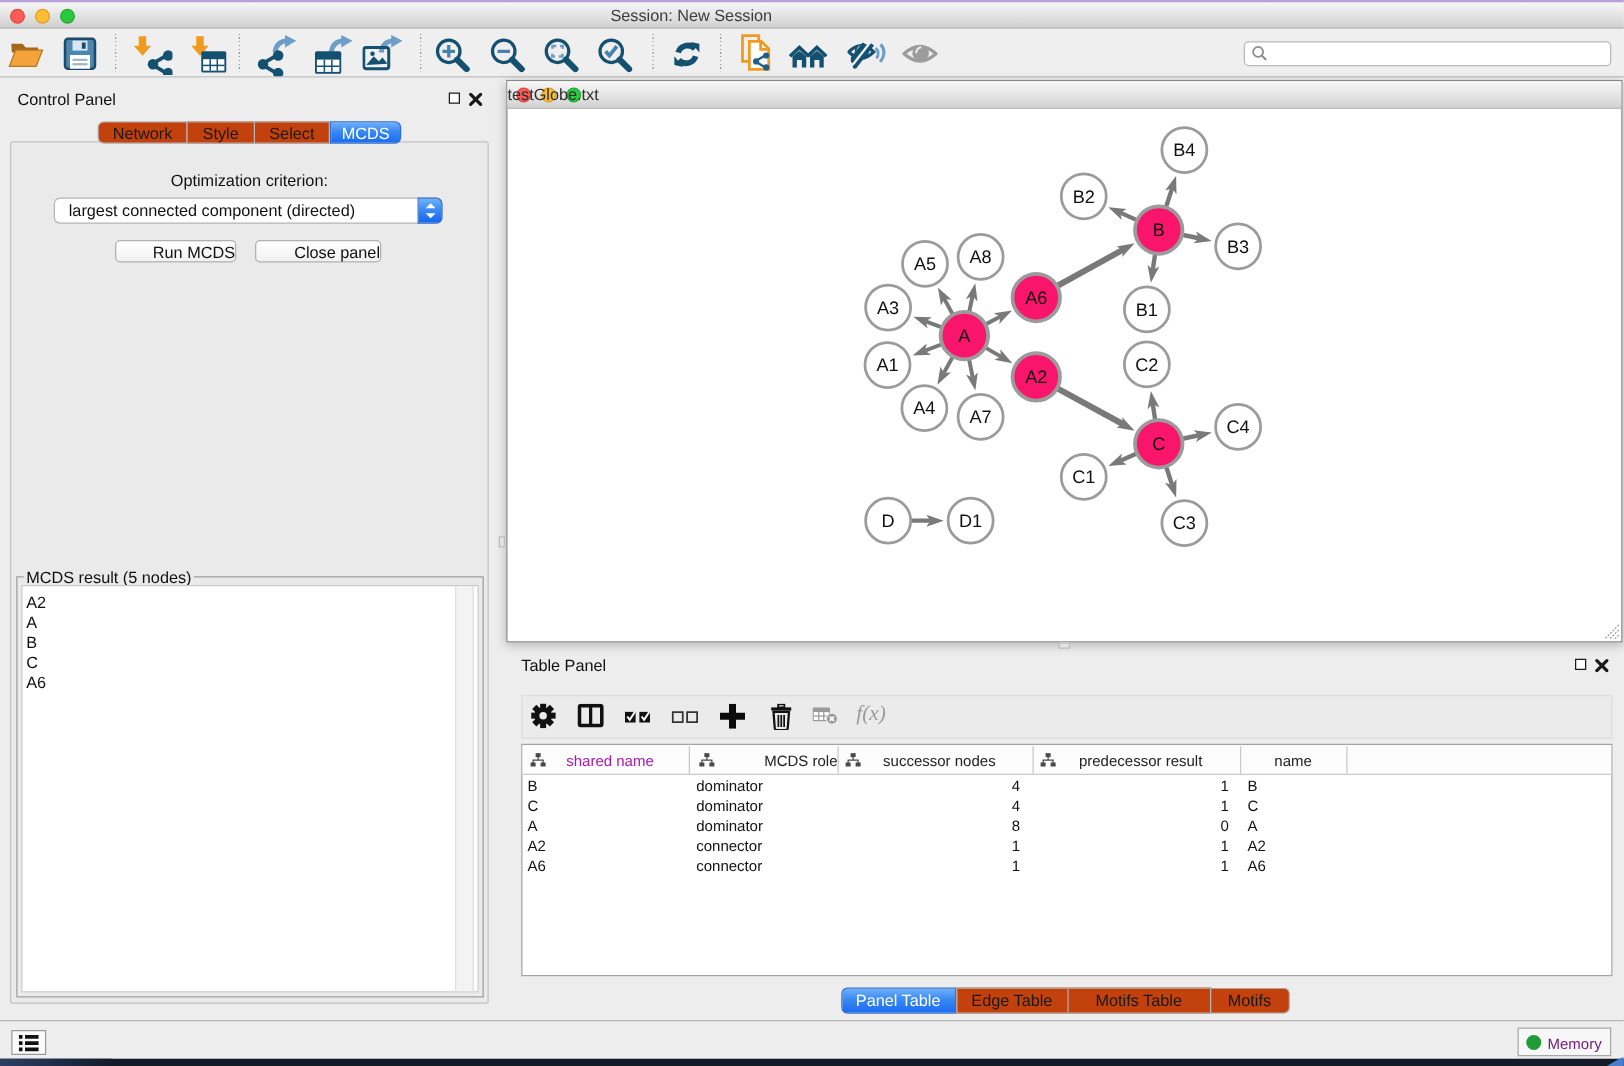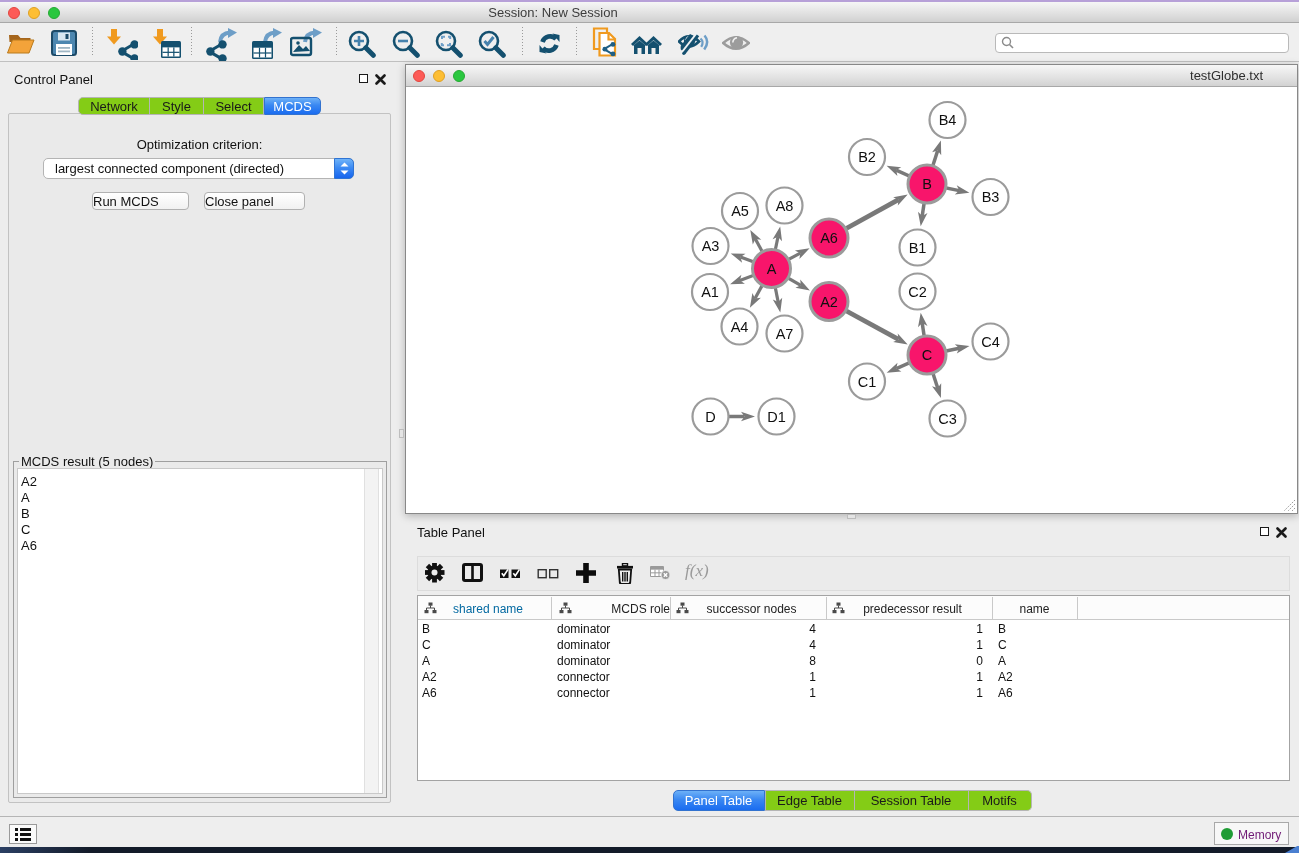--- a/index.html
+++ b/index.html
@@ -1,21 +1,21 @@
 <!DOCTYPE html>
 <html><head><meta charset="utf-8"><style>
 *{margin:0;padding:0;box-sizing:border-box}
 body{width:1299px;height:853px;position:relative;overflow:hidden;
  font-family:"Liberation Sans",sans-serif;background:#ededed}
 .abs{position:absolute}
 .tab{position:absolute;height:18px;line-height:17px;text-align:center;font-size:13px;
- background:#84cc16;border:1px solid #b5b5b5;color:#1a1a1a}
+ background:#c2410c;border:1px solid #b5b5b5;color:#1a1a1a}
 .tabsel{background:linear-gradient(#6db1f7,#3a88f2 45%,#1a6cf0);color:#fff;border:1px solid #3272cf}
 .btn{position:absolute;background:linear-gradient(#ffffff,#f1f1f1);border:1px solid #b1b1b1;
- border-radius:4px;font-size:13px;color:#111;text-align:left}
+ border-radius:4px;font-size:13px;color:#111;text-align:right}
 </style></head><body>
 
 <div class="abs" style="left:0;top:0;width:1299px;height:2px;background:#b7a0d8"></div>
 <div class="abs" style="left:0;top:847px;width:1299px;height:6px;background:linear-gradient(90deg,#27395a 0%,#141e2d 10%,#1017223 45%,#131c2a 78%,#1a2a44 96%,#24436f 100%)"></div>
 <div class="abs" style="left:0;top:847px;width:1299px;height:6px;background:#131b29"></div>
 <div class="abs" style="left:0;top:847px;width:90px;height:6px;background:linear-gradient(90deg,#2b3f63,#131b29)"></div>
 <svg class="abs" style="left:1283px;top:845px" width="16" height="8" viewBox="0 0 16 8">
     <path d="M16 0 L16 8 L2 8 Z" fill="#4a7fd0"></path>
   </svg>
 <div class="abs" style="left:0;top:2px;width:1299px;height:21px;background:linear-gradient(#f6f6f6,#dcdcdc 70%,#d0d0d0);border-bottom:1px solid #a8a8a8"></div>
@@ -209,21 +209,21 @@
     <div style="height:16px;line-height:16px">A</div>
     <div style="height:16px;line-height:16px">B</div>
     <div style="height:16px;line-height:16px">C</div>
     <div style="height:16px;line-height:16px">A6</div>
   </div>
 <div class="abs" style="left:405px;top:64px;width:893px;height:450px;background:#fff;border:1px solid #888;box-shadow:0 2px 8px rgba(0,0,0,0.25)"></div>
 <div class="abs" style="left:406px;top:65px;width:891px;height:22px;background:linear-gradient(#f7f7f7,#dedede 70%,#d2d2d2);border-bottom:1px solid #a8a8a8"></div>
 <div class="abs" style="left:412.5px;top:70px;width:12px;height:12px;border-radius:50%;background:#fd5b57;border:0.5px solid #e2463f"></div>
 <div class="abs" style="left:432.5px;top:70px;width:12px;height:12px;border-radius:50%;background:#fdbe33;border:0.5px solid #dfa023"></div>
 <div class="abs" style="left:452.5px;top:70px;width:12px;height:12px;border-radius:50%;background:#2ac73f;border:0.5px solid #26a934"></div>
-<div class="abs" style="left:406px;top:68px;width:857px;text-align:right;font-size:13px;color:#2e2e2e">testGlobe.txt</div>
+<div class="abs" style="left:406px;top:68px;width:857px;text-align:left;font-size:13px;color:#2e2e2e">testGlobe.txt</div>
 <svg class="abs" style="left:1283px;top:499px" width="13" height="13" viewBox="0 0 13 13">
     <g stroke="#9a9a9a" stroke-width="1" stroke-dasharray="1.5,1.2">
       <path d="M12 1 L1 12"></path>
       <path d="M12 5 L5 12"></path>
       <path d="M12 9 L9 12"></path>
     </g>
   </svg>
 <svg style="position:absolute;left:406px;top:87px" width="891" height="426" viewBox="406 87 891 426">
 <line x1="771.5" y1="268.5" x2="755.4" y2="239.1" stroke="#797979" stroke-width="3.2"></line>
 <polygon points="750.3,229.9 761.3,239.8 755.4,239.1 752.8,244.4" fill="#797979"></polygon>
@@ -366,21 +366,21 @@
       <rect x="4.5" y="3.6666666666666665" width="1" height="6.333333333333334" fill="#9a9a9a"></rect>
       <rect x="8.5" y="3.6666666666666665" width="1" height="6.333333333333334" fill="#9a9a9a"></rect>
       <rect x="1" y="6.333333333333334" width="12" height="1" fill="#9a9a9a"></rect>
     </g>
     <circle cx="15.5" cy="12" r="4.5" fill="#9a9a9a" stroke="#ececec" stroke-width="1"></circle>
     <path d="M13.8 10.3 l3.4 3.4 M17.2 10.3 l-3.4 3.4" stroke="#fff" stroke-width="1.4"></path>
   </svg>
 <div style="position:absolute;left:685px;top:561px;font:italic 17px 'Liberation Serif',serif;color:#9a9a9a">f(x)</div>
 <div class="abs" style="left:417px;top:595px;width:873px;height:186px;background:#fff;border:1px solid #a3a3a3"></div>
 <div class="abs" style="left:418px;top:596px;width:871px;height:24px;background:#fcfcfc;border-bottom:1px solid #c9c9c9"></div>
-<div class="abs" style="left:418px;top:601.5px;width:133px;text-align:center;font-size:12px;color:#0369a1"><span style="padding-left:7px">shared name</span></div>
+<div class="abs" style="left:418px;top:601.5px;width:133px;text-align:center;font-size:12px;color:#a21caf"><span style="padding-left:7px">shared name</span></div>
 <div class="abs" style="left:551px;top:597px;width:1px;height:22px;background:#c9c9c9"></div>
 <div class="abs" style="left:551px;top:601.5px;width:119px;text-align:right;font-size:12px;color:#222"><span style="padding-left:7px">MCDS role</span></div>
 <div class="abs" style="left:670px;top:597px;width:1px;height:22px;background:#c9c9c9"></div>
 <div class="abs" style="left:670px;top:601.5px;width:156px;text-align:center;font-size:12px;color:#222"><span style="padding-left:7px">successor nodes</span></div>
 <div class="abs" style="left:826px;top:597px;width:1px;height:22px;background:#c9c9c9"></div>
 <div class="abs" style="left:826px;top:601.5px;width:166px;text-align:center;font-size:12px;color:#222"><span style="padding-left:7px">predecessor result</span></div>
 <div class="abs" style="left:992px;top:597px;width:1px;height:22px;background:#c9c9c9"></div>
 <div class="abs" style="left:992px;top:601.5px;width:85px;text-align:center;font-size:12px;color:#222"><span style="padding-left:0px">name</span></div>
 <div class="abs" style="left:1077px;top:597px;width:1px;height:22px;background:#c9c9c9"></div>
 <svg style="position:absolute;left:424px;top:602px" width="13" height="12" viewBox="0 0 13 12">
@@ -427,21 +427,21 @@
 <div class="abs" style="left:700px;top:670px;width:116px;text-align:right;font-size:12px;color:#111">1</div>
 <div class="abs" style="left:867px;top:670px;width:116px;text-align:right;font-size:12px;color:#111">1</div>
 <div class="abs" style="left:998px;top:670px;width:70px;font-size:12px;color:#111">A2</div>
 <div class="abs" style="left:422px;top:686px;width:120px;font-size:12px;color:#111">A6</div>
 <div class="abs" style="left:557px;top:686px;width:110px;font-size:12px;color:#111">connector</div>
 <div class="abs" style="left:700px;top:686px;width:116px;text-align:right;font-size:12px;color:#111">1</div>
 <div class="abs" style="left:867px;top:686px;width:116px;text-align:right;font-size:12px;color:#111">1</div>
 <div class="abs" style="left:998px;top:686px;width:70px;font-size:12px;color:#111">A6</div>
 <div class="tab tabsel" style="left:672.5px;top:790px;width:92px;height:21px;line-height:20px;border-radius:5px 0 0 5px">Panel Table</div>
 <div class="tab" style="left:764.5px;top:790px;width:90px;height:21px;line-height:20px">Edge Table</div>
-<div class="tab" style="left:854.5px;top:790px;width:114px;height:21px;line-height:20px;border-left:none">Session Table</div>
+<div class="tab" style="left:854.5px;top:790px;width:114px;height:21px;line-height:20px;border-left:none">Motifs Table</div>
 <div class="tab" style="left:968.5px;top:790px;width:63px;height:21px;line-height:20px;border-left:none;border-radius:0 5px 5px 0">Motifs</div>
 <div class="abs" style="left:0;top:816px;width:1299px;height:30px;background:#eeeeee;border-top:1px solid #b5b5b5"></div>
 <div class="abs" style="left:9px;top:824px;width:28px;height:20px;background:#fafafa;border:1px solid #9a9a9a"></div>
 <svg class="abs" style="left:15px;top:828px" width="16" height="14" viewBox="0 0 16 14">
     <g transform="translate(0,0)">
       <rect x="0" y="0" width="3" height="3" fill="#111"></rect>
       <rect x="5" y="0" width="11" height="3" fill="#111"></rect>
     </g>
     <g transform="translate(0,5)">
       <rect x="0" y="0" width="3" height="3" fill="#111"></rect>

